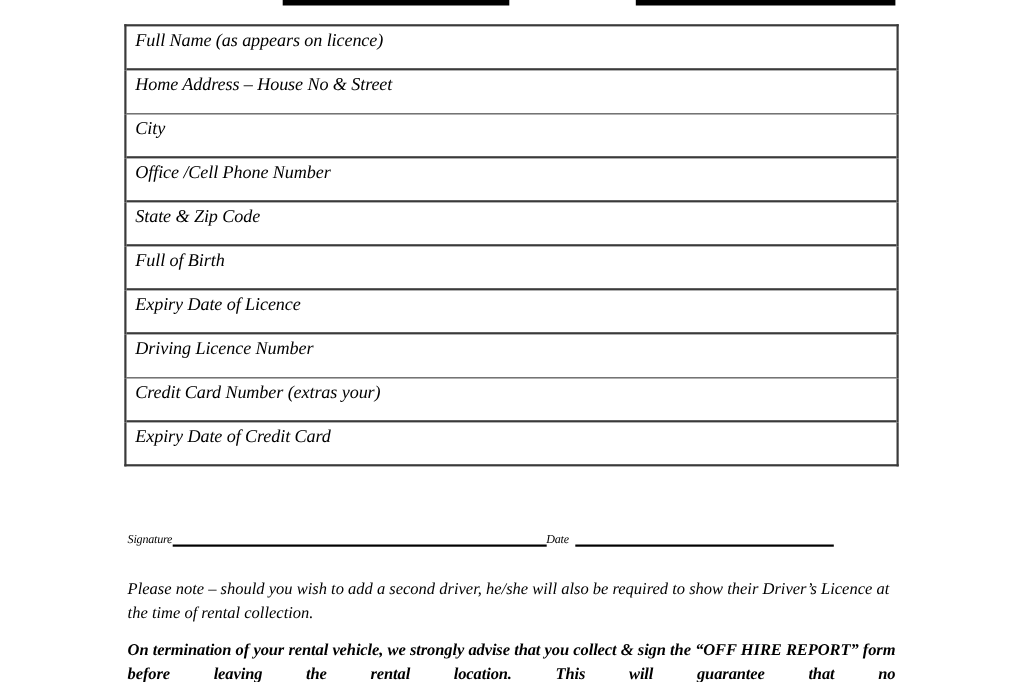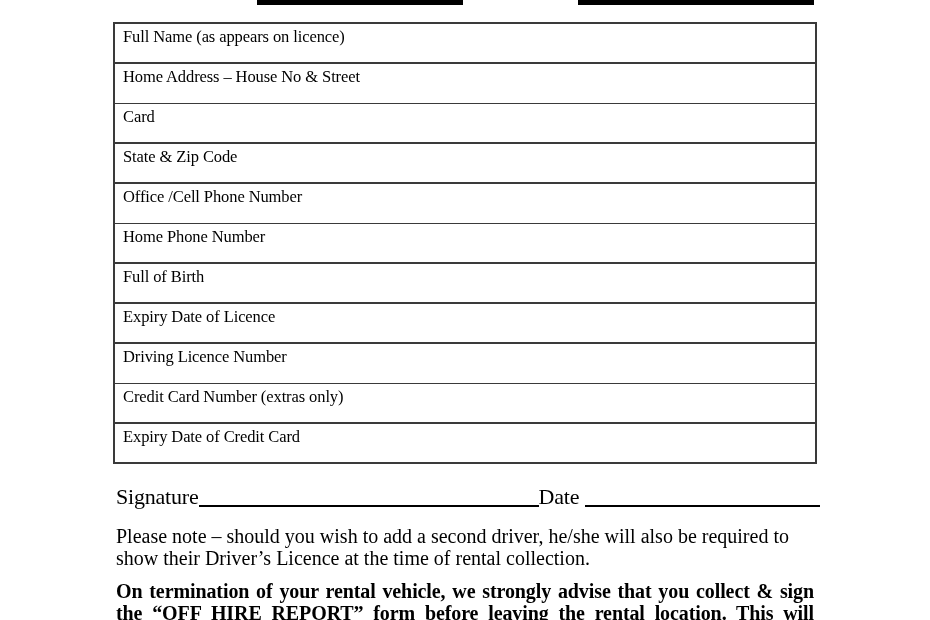--- a/index.html
+++ b/index.html
@@ -15,20 +15,21 @@
     font-family: "Liberation Serif", "DejaVu Serif", serif;
     color: #000000;
     position: relative;
   }
 
   #page {
     position: relative;
     width: 796px;
     height: 620px;
     background: #ffffff;
+    font-style: italic;
   }
 
   
   .topbar {
     position: absolute;
     top: 0;
     height: 5px;
     background: #000000;
   }
   .topbar.left  { left: 257px; width: 206px; }
@@ -60,39 +61,39 @@
   .field-table tr.heavy td { border-top-width: 2px; margin-left: 12px; }
   .field-table tr.first td { border-top-width: 2px; }
   .field-table tr.last td  { border-bottom-width: 2px; border-radius: 17px; }
 
   
   .sig-row {
     position: absolute;
     left: 116px;
     top: 486px;
     width: 700px;
-    font-size: 22px;
+    font-size: 11px;
     line-height: 1;
     white-space: nowrap;
   }
   .sig-label { letter-spacing: -0.2px; }
   .rule {
     display: inline-block;
     border-bottom: 2px solid #000000;
     vertical-align: -3px;
   }
   .rule.sig  { width: 340px; }
   .rule.date { width: 235px; margin-left: 6px; }
 
   
   .para {
     position: absolute;
     left: 116px;
     width: 698px;
-    font-size: 20px;
+    font-size: 15px;
     line-height: 22px;
   }
   .para.note {
     top: 525px;
     text-align: left;
   }
   .para.notice {
     top: 580px;
     font-weight: bold;
     text-align: justify;
@@ -114,42 +115,39 @@
 
   <table class="field-table">
     <tbody>
       <tr class="first">
         <td>Full Name (as appears on licence)</td>
       </tr>
       <tr class="heavy">
         <td>Home Address – House No &amp; Street</td>
       </tr>
       <tr>
-        <td>Card</td>
-      </tr>
-      <tr class="heavy">
-        <td>State &amp; Zip Code</td>
+        <td>City</td>
       </tr>
       <tr class="heavy">
         <td>Office /Cell Phone Number</td>
       </tr>
-      <tr>
-        <td>Home Phone Number</td>
+      <tr class="heavy">
+        <td>State &amp; Zip Code</td>
       </tr>
       <tr class="heavy">
         <td>Full of Birth</td>
       </tr>
       <tr class="heavy">
         <td>Expiry Date of Licence</td>
       </tr>
       <tr class="heavy">
         <td>Driving Licence Number</td>
       </tr>
       <tr>
-        <td>Credit Card Number (extras only)</td>
+        <td>Credit Card Number (extras your)</td>
       </tr>
       <tr class="heavy last">
         <td>Expiry Date of Credit Card</td>
       </tr>
     </tbody>
   </table>
 
   <div class="sig-row">
     <span class="sig-label">Signature</span><span class="rule sig"></span><span class="sig-label">Date</span><span class="rule date"></span>
   </div>

